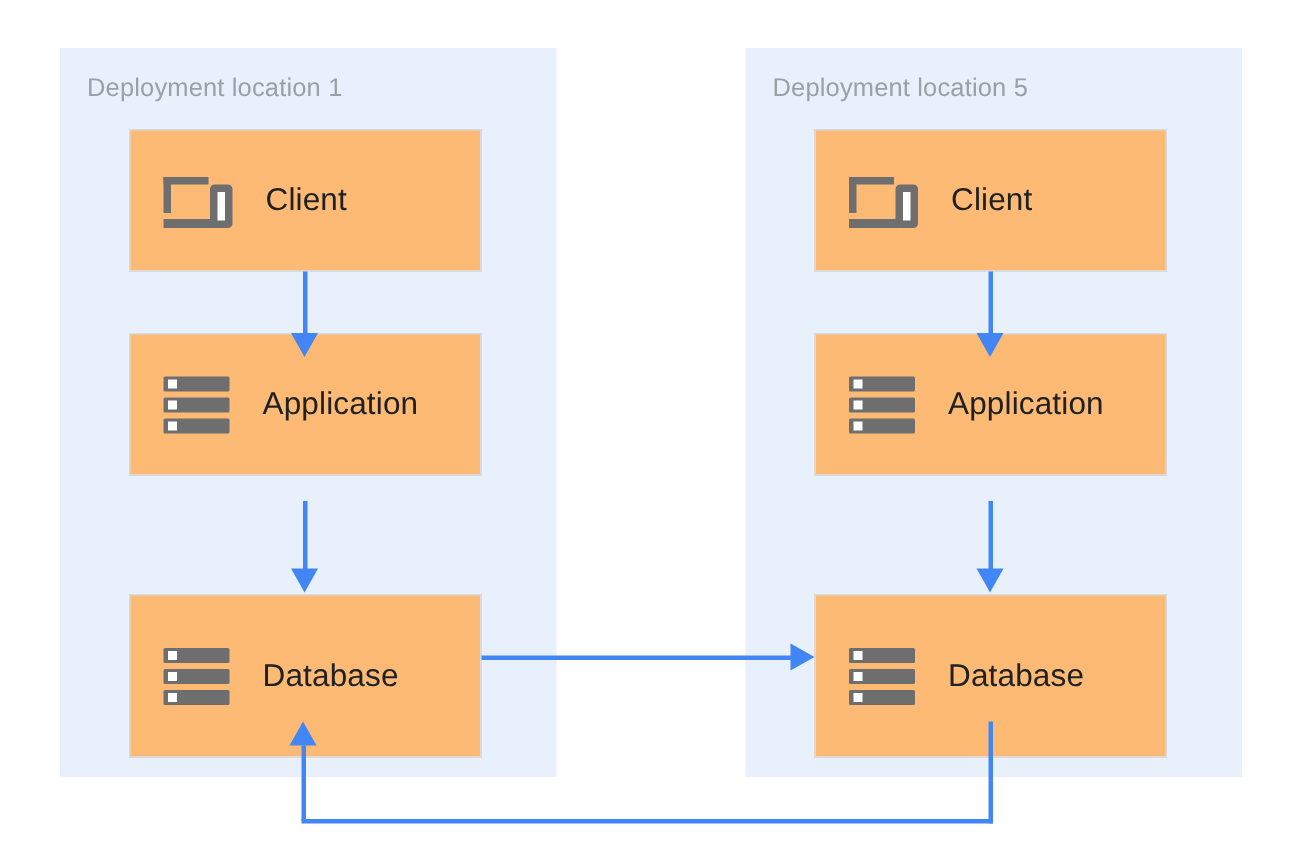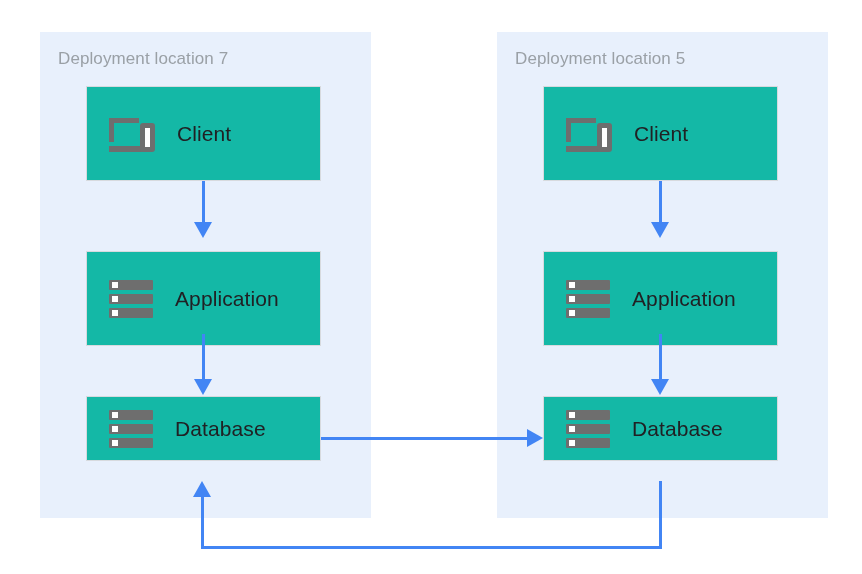--- a/index.html
+++ b/index.html
@@ -35,39 +35,39 @@
     font-size: 17px;
     line-height: 22px;
     color: #9aa0a6;
     white-space: nowrap;
     letter-spacing: 0.1px;
   }
 
   
   .node {
     position: absolute;
-    background: #14b8a6;
+    background: #fdba74;
     border: 1px solid #d7dade;
     box-sizing: border-box;
     display: flex;
     align-items: center;
     padding-left: 22px;
   }
   .node-label {
     font-size: 21px;
     color: #202124;
     margin-left: 22px;
     white-space: nowrap;
     letter-spacing: 0.1px;
   }
 
   
   .row-client { top: 86px;  height: 95px; }
-  .row-app    { top: 251px; height: 95px; }
-  .row-db     { top: 396px; height: 65px; }
+  .row-app    { top: 222px; height: 95px; }
+  .row-db     { top: 396px; height: 109px; }
 
   .col-1 { left: 86px;  width: 235px; }
   .col-2 { left: 543px; width: 235px; }
 
   
   .icon {
     flex: 0 0 auto;
     position: relative;
   }
 
@@ -145,21 +145,21 @@
     border-bottom: 9px solid transparent;
     border-left: 16px solid #4285f4;
   }
 </style>
 </head>
 <body>
 
 <div id="canvas">
 
   <div class="zone" id="zone-1">
-    <div class="zone-label">Deployment location 7</div>
+    <div class="zone-label">Deployment location 1</div>
   </div>
 
   <div class="zone" id="zone-2">
     <div class="zone-label">Deployment location 5</div>
   </div>
 
   <div class="node col-1 row-client">
     <span class="icon icon-devices">
       <span class="screen"></span>
       <span class="base"></span>

